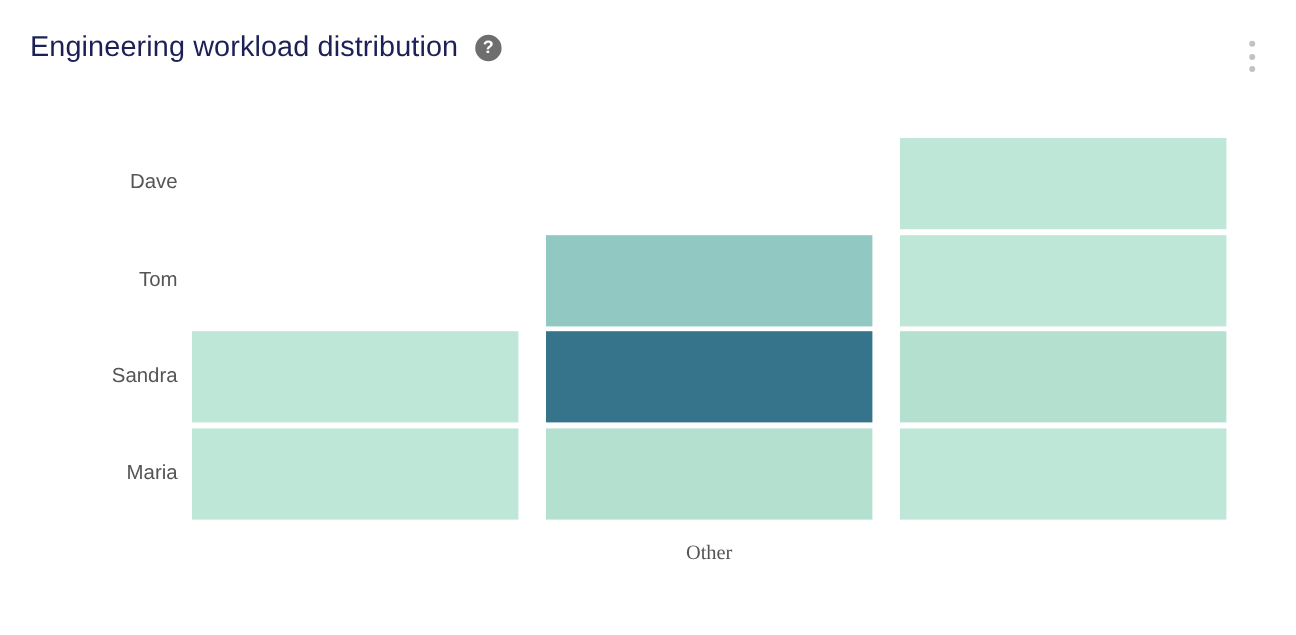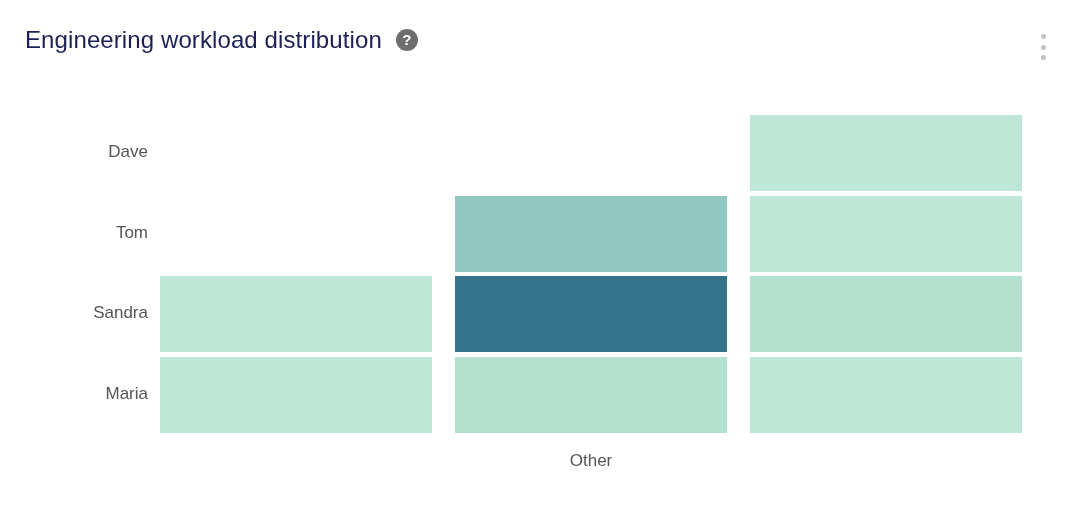--- a/index.html
+++ b/index.html
@@ -145,16 +145,16 @@
       </div>
       <div class="cell" title="Maria / Undefined: 1" style="left: 750px; width: 272px; top: 115px; height: 76px; background: rgb(191, 231, 215);"></div>
       <div class="cell" title="Tom / Other: 3" style="left: 455px; width: 272px; top: 196px; height: 76px; background: rgb(145, 200, 194);"></div>
       <div class="cell" title="Tom / Undefined: 1" style="left: 750px; width: 272px; top: 196px; height: 76px; background: rgb(191, 231, 215);"></div>
       <div class="cell" title="Sandra / Bug: 1" style="left: 160px; width: 272px; top: 276px; height: 76px; background: rgb(191, 231, 215);"></div>
       <div class="cell" title="Sandra / Other: 5" style="left: 455px; width: 272px; top: 276px; height: 76px; background: rgb(53, 116, 138);"></div>
       <div class="cell" title="Sandra / Undefined: 2" style="left: 750px; width: 272px; top: 276px; height: 76px; background: rgb(180, 224, 207);"></div>
       <div class="cell" title="Dave / Bug: 1" style="left: 160px; width: 272px; top: 357px; height: 76px; background: rgb(191, 231, 215);"></div>
       <div class="cell" title="Dave / Other: 2" style="left: 455px; width: 272px; top: 357px; height: 76px; background: rgb(180, 224, 207);"></div>
       <div class="cell" title="Dave / Undefined: 1" style="left: 750px; width: 272px; top: 357px; height: 76px; background: rgb(191, 231, 215);"></div>
-      <div class="col-label" style="left: 455px; width: 272px; top: 451px;">Other</div>
+      <div class="col-label" style="left: 455px; width: 272px; top: 451px; font-family: Liberation Serif, serif;">Other</div>
     </div>
 
 </div>
 
 </body></html>

